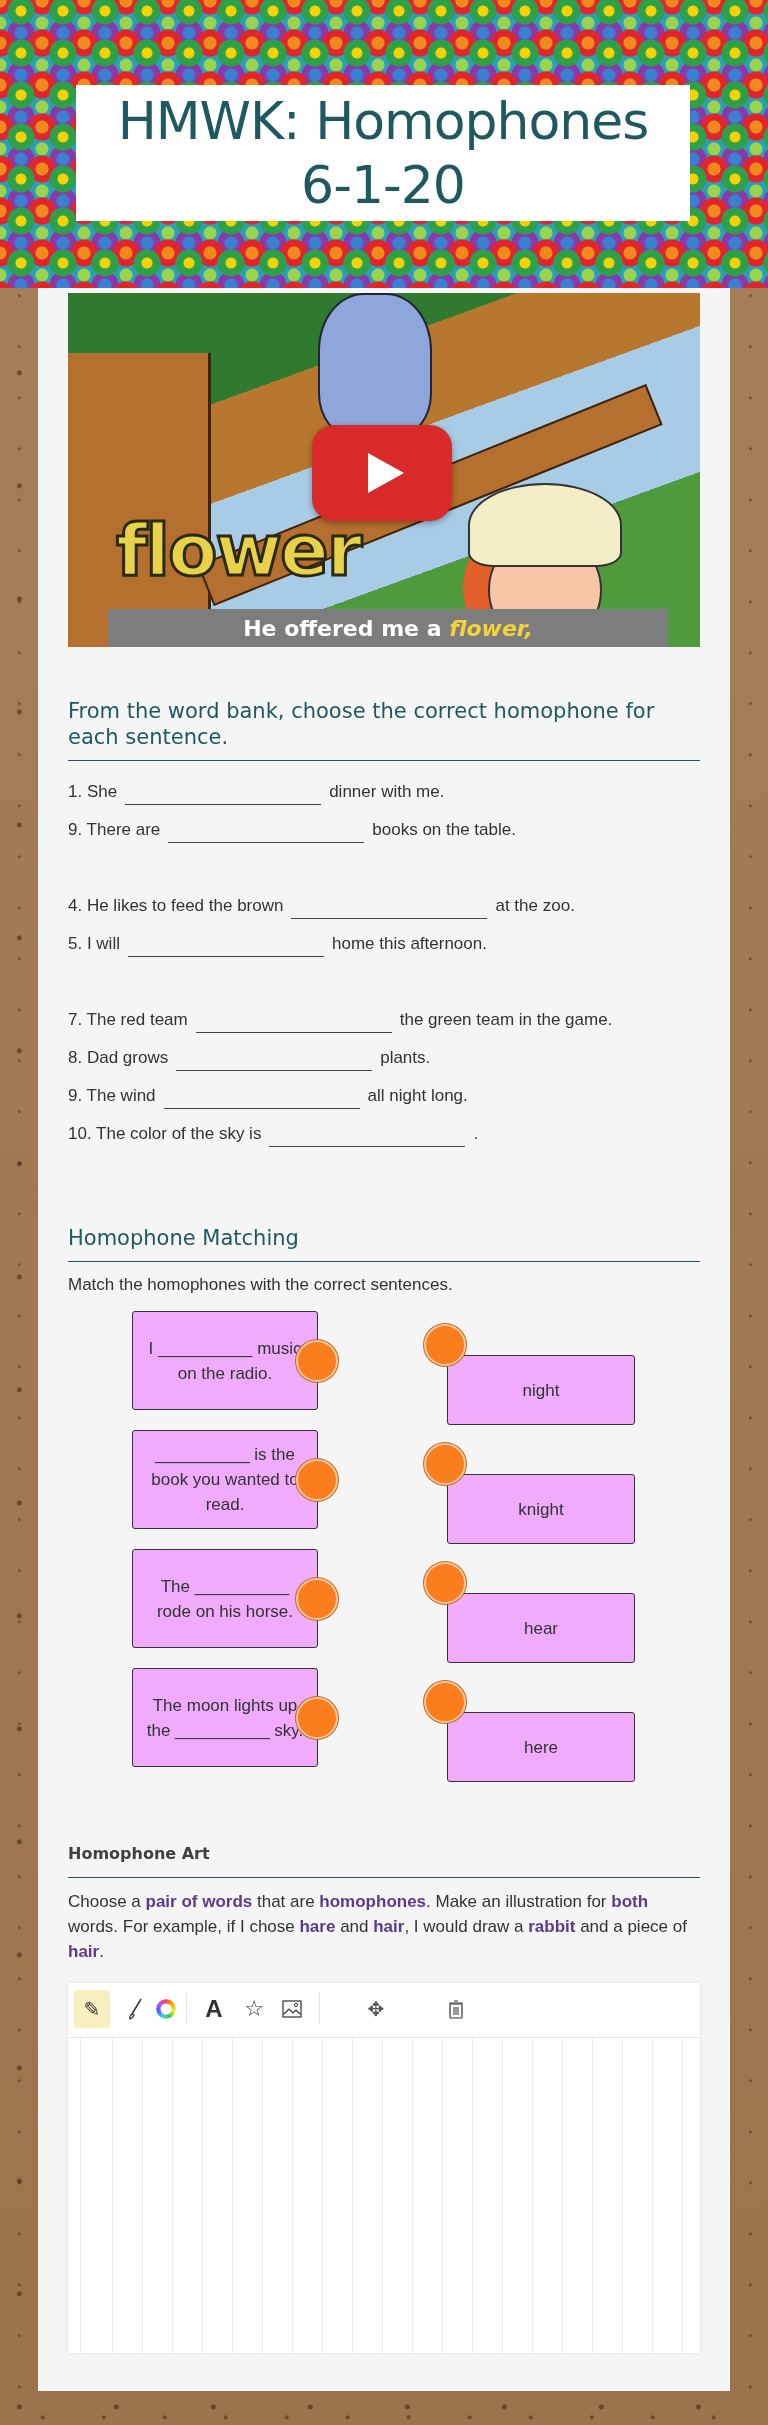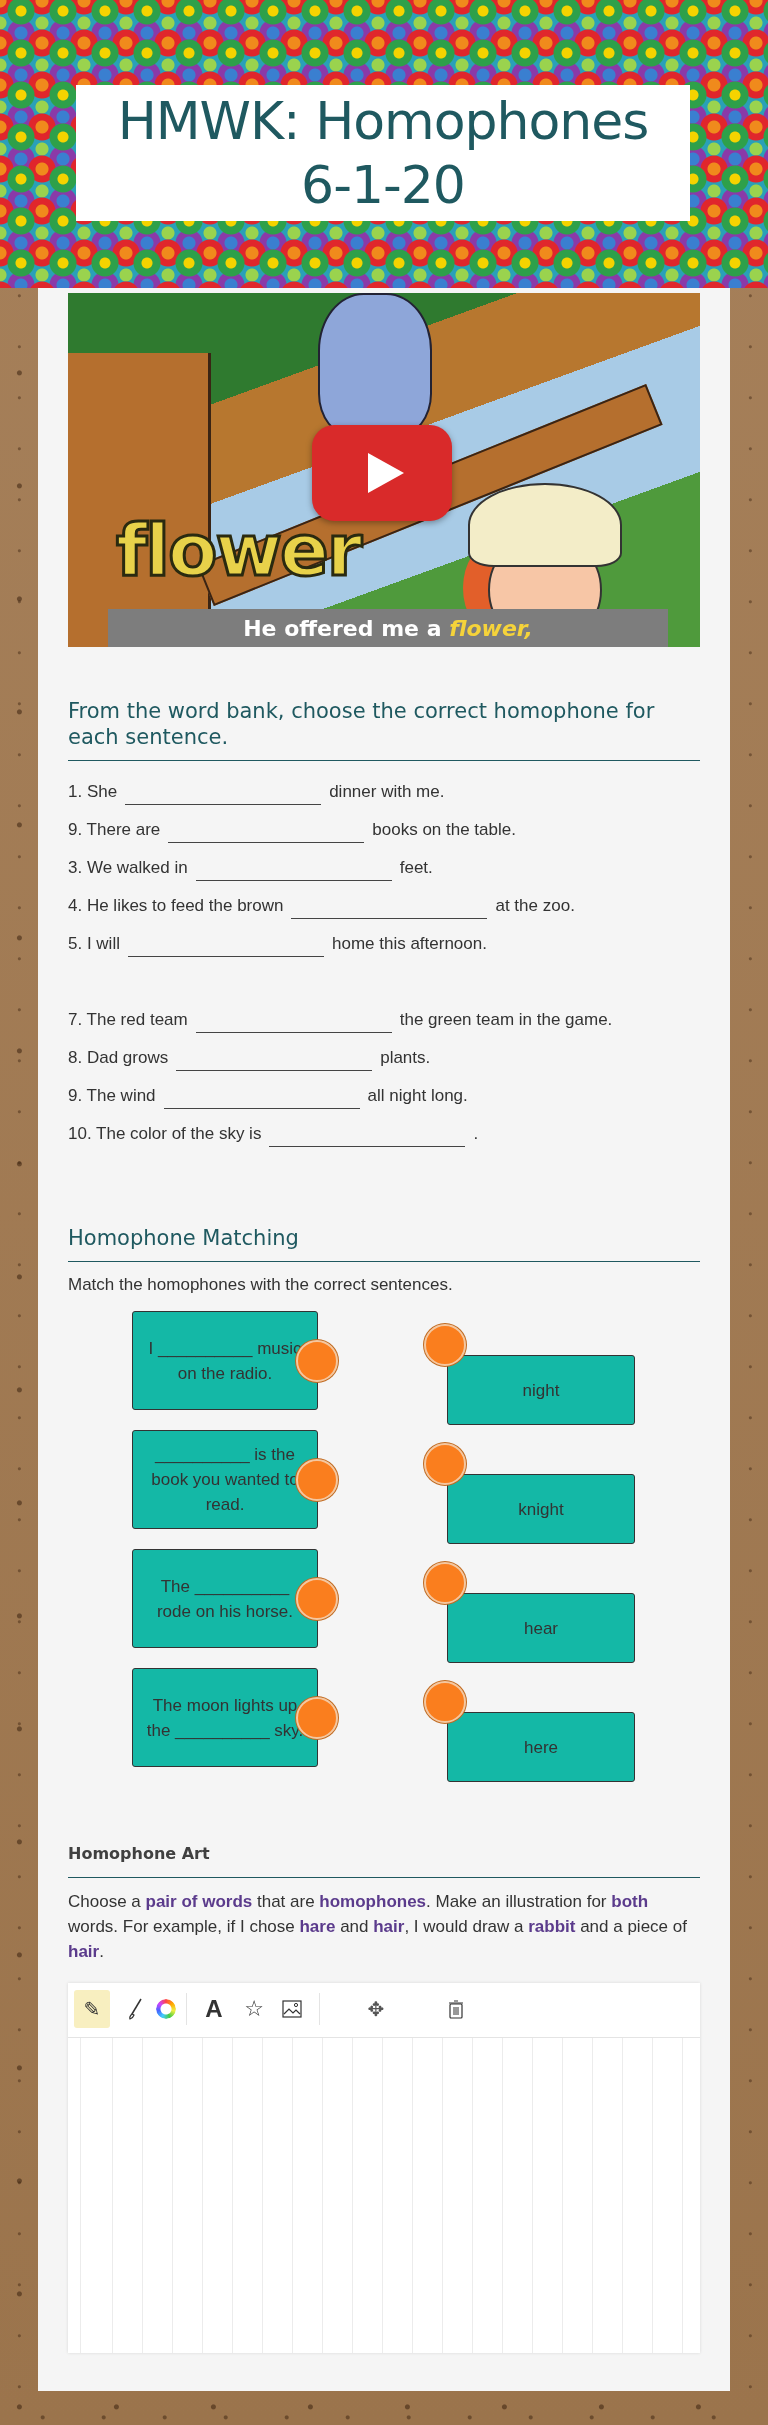--- a/index.html
+++ b/index.html
@@ -79,21 +79,21 @@
     position:absolute; left:30px; font-size:17px; color:#333; line-height:22px; white-space:nowrap;
   }
   .blank {
     display:inline-block; width:196px; height:20px; border-bottom:1px solid #444;
     margin: 0 8px; vertical-align: -8px;
   }
   .instructions { position:absolute; left:30px; font-size:17px; color:#333; line-height:25px; width:632px; }
   .instructions b { color:#5b3b8c; }
   
   .match-box {
-    position:absolute; width:186px; background:#14b8a6; border:1px solid #333; border-radius:3px;
+    position:absolute; width:186px; background:#f0abfc; border:1px solid #333; border-radius:3px;
     font-size:17px; color:#333; text-align:center; line-height:25px; box-sizing:border-box;
     padding: 6px 10px; display:flex; align-items:center; justify-content:center;
   }
   .match-box.right { width:188px; height:70px;margin-top:44px; }
   .dot {
     position:absolute; width:42px; height:42px; border-radius:50%; background:#fa7e1e;
     border:2px solid #f4c7a0; box-sizing:border-box; box-shadow: 0 0 0 1px #c06a20;
   }
   
   .draw {
@@ -134,21 +134,20 @@
     <div class="kid-hat"></div>
     <div class="word">flower</div>
     <div class="caption-bar"><span>He offered me a </span><span class="hl">flower,</span></div>
     <div class="play-btn"></div>
   </div>
 
   <div class="section-heading" style="top:410px;">From the word bank, choose the correct homophone for each sentence.</div>
 
   <div class="sentence" style="top:493px;"><span>1. She</span><span class="blank" style="width:196px"></span><span>dinner with me.</span></div>
   <div class="sentence" style="top:531px;"><span>9. There are</span><span class="blank"></span><span>books on the table.</span></div>
-  <div class="sentence" style="top:569px;"><span>3. We walked in</span><span class="blank"></span><span>feet.</span></div>
   <div class="sentence" style="top:607px;"><span>4. He likes to feed the brown</span><span class="blank"></span><span>at the zoo.</span></div>
   <div class="sentence" style="top:645px;"><span>5. I will</span><span class="blank"></span><span>home this afternoon.</span></div>
   <div class="sentence" style="top:721px;"><span>7. The red team</span><span class="blank"></span><span>the green team in the game.</span></div>
   <div class="sentence" style="top:759px;"><span>8. Dad grows</span><span class="blank"></span><span>plants.</span></div>
   <div class="sentence" style="top:797px;"><span>9. The wind</span><span class="blank"></span><span>all night long.</span></div>
   <div class="sentence" style="top:835px;"><span>10. The color of the sky is</span><span class="blank"></span><span>.</span></div>
 
   <div class="section-heading" style="top:937px;">Homophone Matching</div>
   <div class="instructions" style="top:984px;">Match the homophones with the correct sentences.</div>
 

